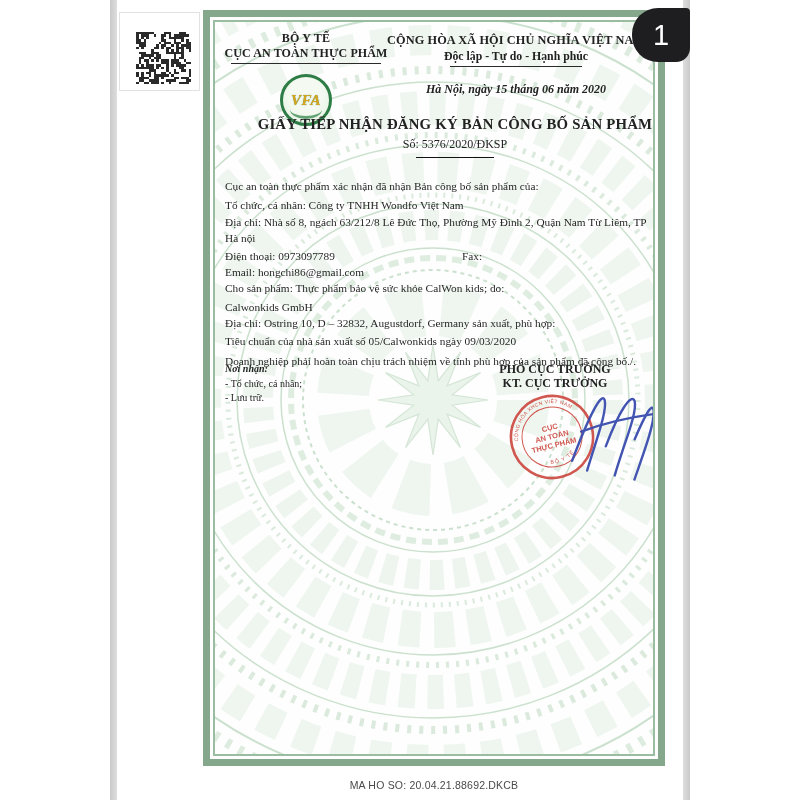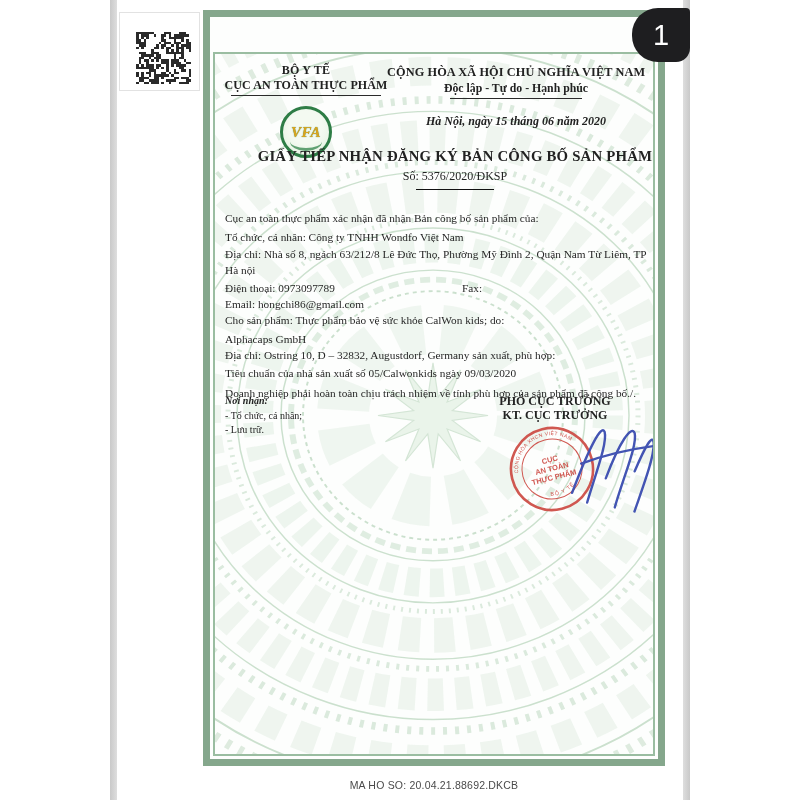--- a/index.html
+++ b/index.html
@@ -16,21 +16,21 @@
   .qr-box { position:absolute; left:119px; top:12px; width:81px; height:79px;
             background:#fff; border:1px solid #e2e2e2; }
   .qr-pattern { position:absolute; left:16px; top:19px; width:55px; height:52px;
                 display:grid; grid-template-columns:repeat(22,1fr); grid-auto-rows:1fr; }
   .qr-pattern b { display:block; }
   .qr-pattern b.f { background:#2a2a2a; }
 
   
   .certificate { position:absolute; left:203px; top:10px; width:462px; height:756px;
                  background:#fdfefd; border:7px solid #85a78c; }
-  .cert-inner { position:absolute; inset:3px; border:2px solid #9abda1; overflow:hidden;margin-top:32px; }
+  .cert-inner { position:absolute; inset:3px; border:2px solid #9abda1; overflow:hidden; }
   .drum { position:absolute; inset:0; width:100%; height:100%; opacity:.55; }
 
   .cert-content { position:absolute; inset:0; color:#222; }
 
   .header-left { position:absolute; left:0; top:9px; width:182px; text-align:center; }
   .ministry   { font-size:12px; font-weight:bold; letter-spacing:.2px; }
   .department { font-size:12px; font-weight:bold; letter-spacing:.1px; }
   .dept-underline { width:150px; border-top:1.2px solid #2a2a2a; margin:2px auto 0; }
   .vfa-logo { position:absolute; left:50%; margin-left:-26px; top:43px; width:52px; height:52px;
               border-radius:50%; border:3px solid #2e7d46;
@@ -617,21 +617,21 @@
         <div class="body-block">
           <div class="row">Cục an toàn thực phẩm xác nhận đã nhận Bản công bố sản phẩm của:</div>
           <div class="row mt3">Tổ chức, cá nhân: Công ty TNHH Wondfo Việt Nam</div>
           <div class="row mt2">Địa chỉ: Nhà số 8, ngách 63/212/8 Lê Đức Thọ, Phường Mỹ Đình 2, Quận Nam Từ Liêm, TP Hà nội</div>
           <div class="row mt3">
             <span>Điện thoại: 0973097789</span>
             <span class="fax">Fax:</span>
           </div>
           <div class="row">Email: hongchi86@gmail.com</div>
           <div class="row">Cho sản phẩm: Thực phẩm bảo vệ sức khỏe CalWon kids; do:</div>
-          <div class="row mt4">Alphacaps GmbH</div>
+          <div class="row mt4">Calwonkids GmbH</div>
           <div class="row nowrap">Địa chỉ: Ostring 10, D – 32832, Augustdorf, Germany sản xuất, phù hợp:</div>
           <div class="row mt3 nowrap">Tiêu chuẩn của nhà sản xuất số 05/Calwonkids ngày 09/03/2020</div>
           <div class="row mt4 nowrap">Doanh nghiệp phải hoàn toàn chịu trách nhiệm về tính phù hợp của sản phẩm đã công bố./.</div>
         </div>
 
         <div class="recipients">
           <div class="recipients-label">Nơi nhận:</div>
           <div>- Tổ chức, cá nhân;</div>
           <div>- Lưu trữ.</div>
         </div>

